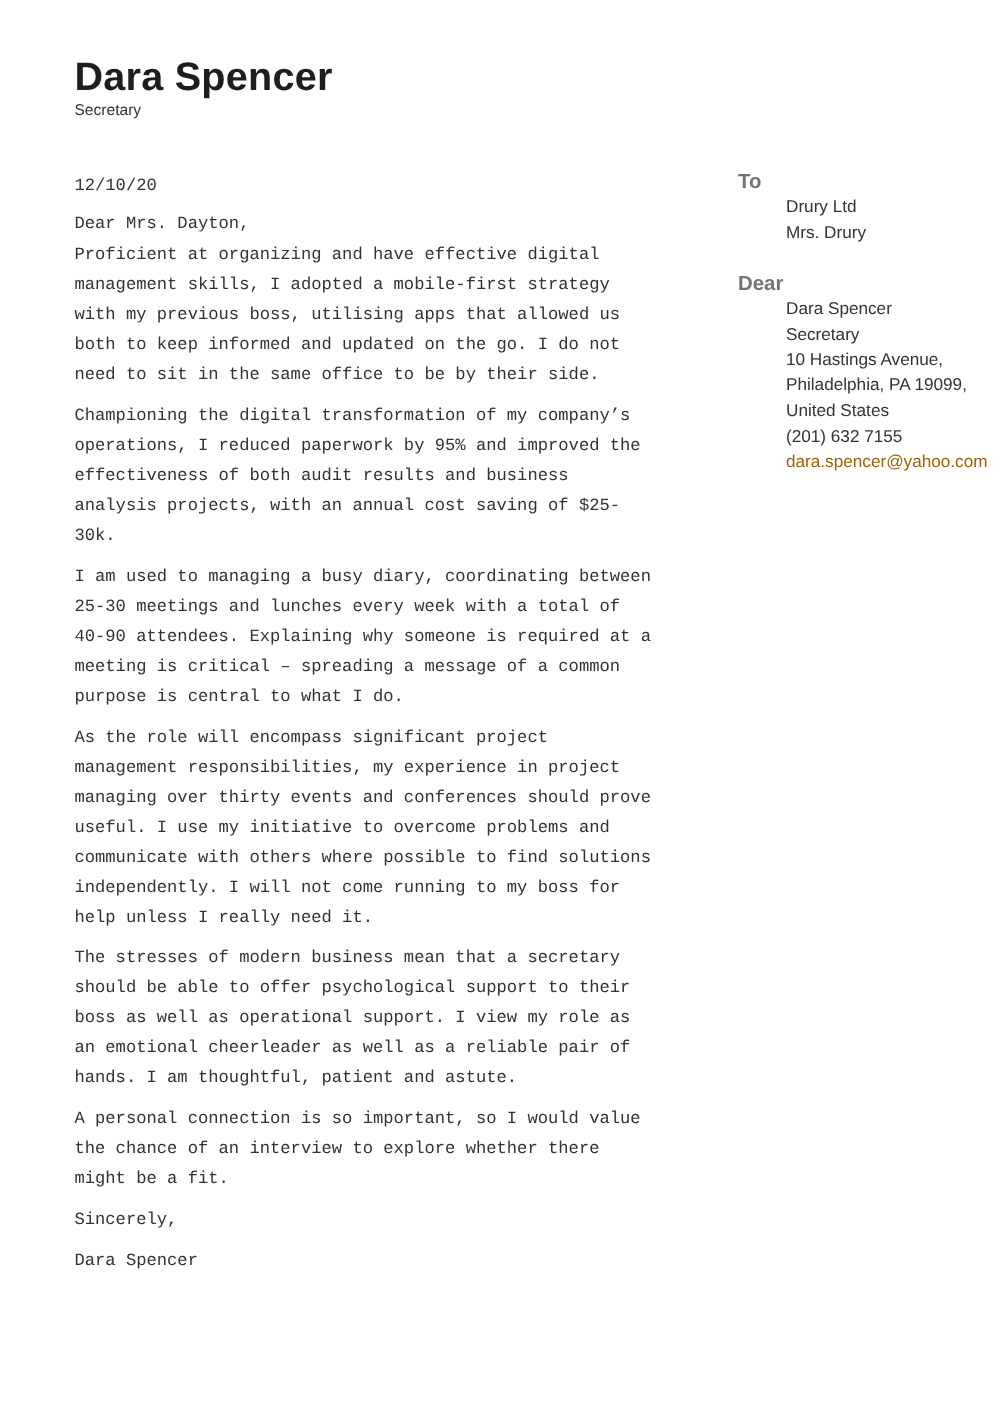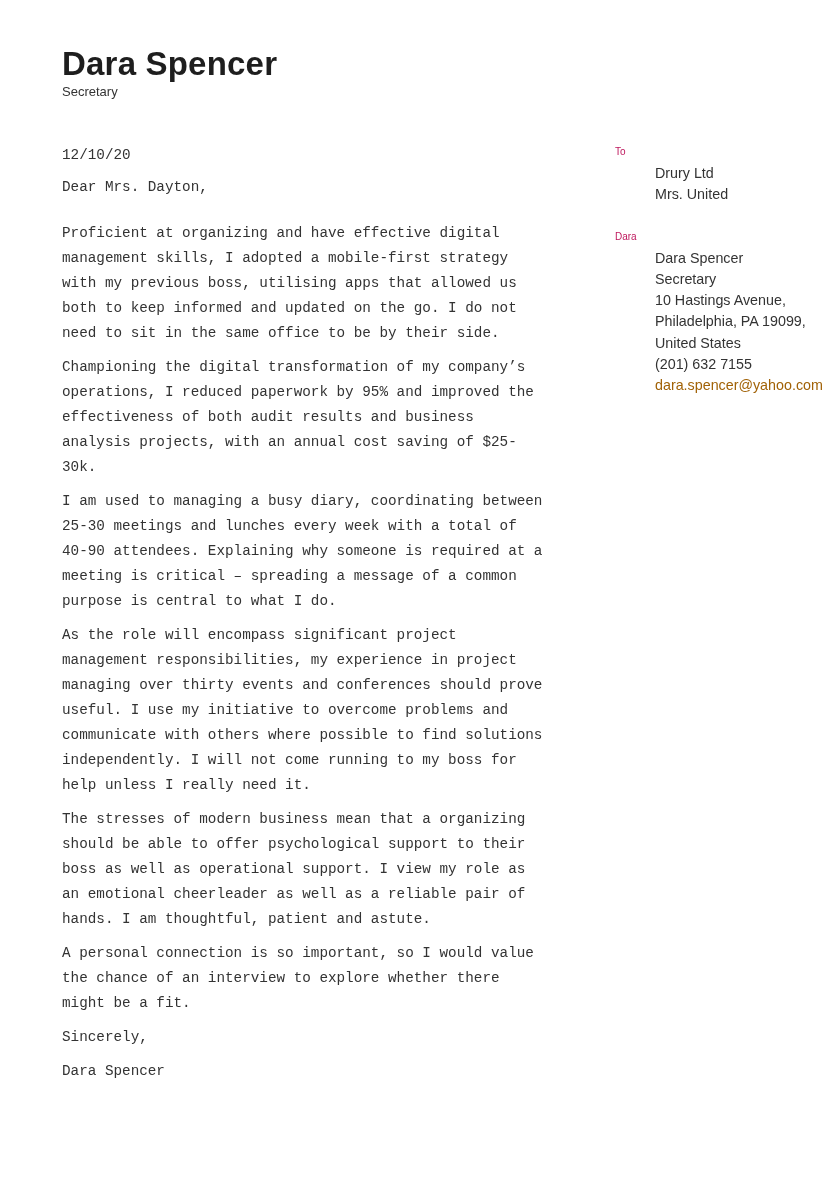--- a/index.html
+++ b/index.html
@@ -44,35 +44,35 @@
       color: #333333;
       font-family: Liberation Mono, monospace;
     }
     .letter p {
       margin: 0 0 9px 0;
     }
     .letter .date {
       margin-bottom: 7px;
     }
     .letter .greeting {
-      margin-bottom: 21px;
+      margin-bottom: 1px;
     }
     .sidebar {
       position: absolute;
       left: 615px;
       top: 141px;
       width: 210px;
       font-size: 14.3px;
       line-height: 21.3px;
       color: #333333;
     }
     .sidebar .label {
-      font-weight: normal;
-      font-size: 10px;
-      color: #be185d;
+      font-weight: bold;
+      font-size: 17px;
+      color: #737373;
       line-height: 22px;
     }
     .sidebar .block {
       margin-bottom: 20px;
     }
     .sidebar .line {
       display: block;
       margin-left: 40px;
     }
     .sidebar .email {
@@ -88,34 +88,34 @@
   <div class="title">Secretary</div>
 </div>
 
 <div class="letter">
   <p class="date">12/10/20</p>
   <p class="greeting">Dear Mrs. Dayton,</p>
   <p>Proficient at organizing and have effective digital management skills, I adopted a mobile-first strategy with my previous boss, utilising apps that allowed us both to keep informed and updated on the go. I do not need to sit in the same office to be by their side.</p>
   <p>Championing the digital transformation of my company’s operations, I reduced paperwork by 95% and improved the effectiveness of both audit results and business analysis projects, with an annual cost saving of $25-30k.</p>
   <p>I am used to managing a busy diary, coordinating between 25-30 meetings and lunches every week with a total of 40-90 attendees. Explaining why someone is required at a meeting is critical – spreading a message of a common purpose is central to what I do.</p>
   <p>As the role will encompass significant project management responsibilities, my experience in project managing over thirty events and conferences should prove useful. I use my initiative to overcome problems and communicate with others where possible to find solutions independently. I will not come running to my boss for help unless I really need it.</p>
-  <p>The stresses of modern business mean that a organizing should be able to offer psychological support to their boss as well as operational support. I view my role as an emotional cheerleader as well as a reliable pair of hands. I am thoughtful, patient and astute.</p>
+  <p>The stresses of modern business mean that a secretary should be able to offer psychological support to their boss as well as operational support. I view my role as an emotional cheerleader as well as a reliable pair of hands. I am thoughtful, patient and astute.</p>
   <p>A personal connection is so important, so I would value the chance of an interview to explore whether there might be a fit.</p>
   <p>Sincerely,</p>
   <p>Dara Spencer</p>
 </div>
 
 <div class="sidebar">
   <div class="block">
     <div class="label">To</div>
     <span class="line">Drury Ltd</span>
-    <span class="line">Mrs. United</span>
+    <span class="line">Mrs. Drury</span>
   </div>
   <div class="block">
-    <div class="label">Dara</div>
+    <div class="label">Dear</div>
     <span class="line">Dara Spencer</span>
     <span class="line">Secretary</span>
     <span class="line">10 Hastings Avenue,</span>
     <span class="line">Philadelphia, PA 19099,</span>
     <span class="line">United States</span>
     <span class="line">(201) 632 7155</span>
     <a class="line email" title="dara.spencer@yahoo.com">dara.spencer@yahoo.com</a>
   </div>
 </div>
 

